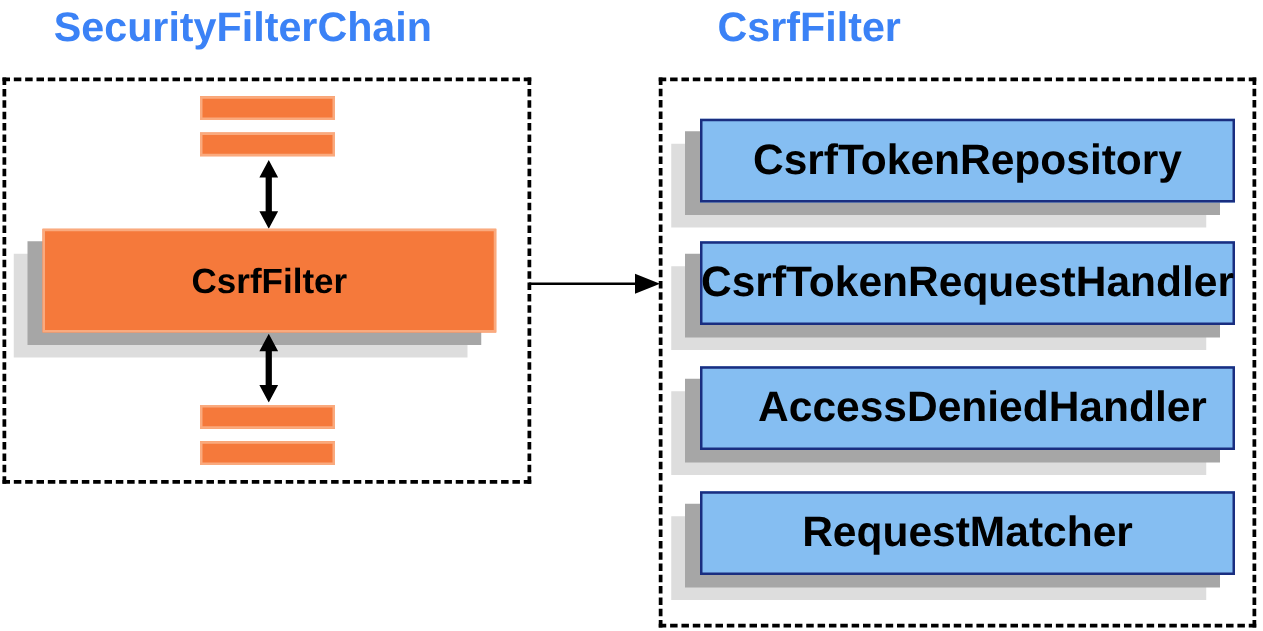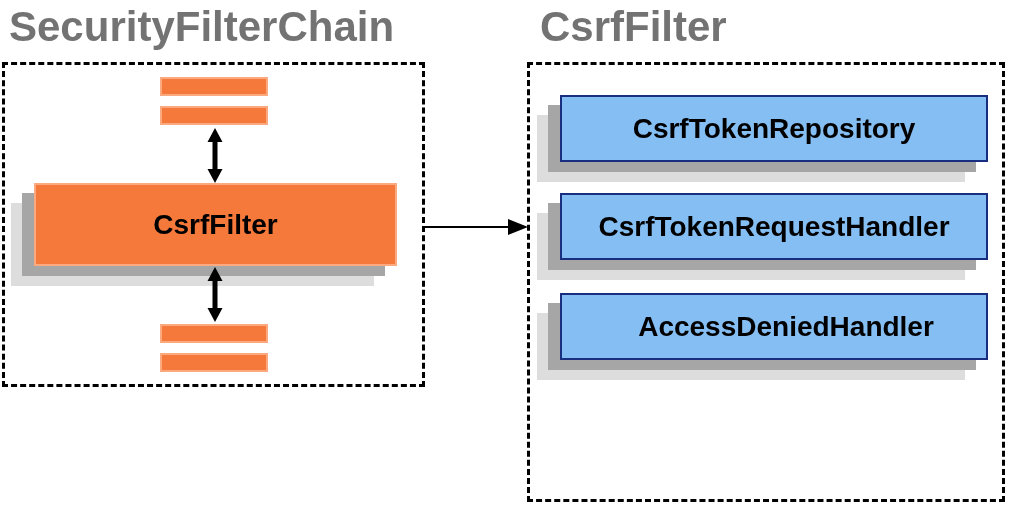--- a/index.html
+++ b/index.html
@@ -9,25 +9,26 @@
     height: 505px;
     background: #ffffff;
     overflow: hidden;
     font-family: "Liberation Sans", "DejaVu Sans", sans-serif;
     color: #000000;
   }
 
   .panel-title {
     position: absolute;
     top: 3px;
-    font-size: 42px;
+    font-size: 33px;
     font-weight: 700;
     line-height: 1.15;
     white-space: nowrap;
-    color: #737373;
+    color: #3b82f6;
+    margin-left: 34px;
   }
   .panel-title.left  { left: 9px; }
   .panel-title.right { left: 540px; }
 
   .dashed-box {
     position: absolute;
     box-sizing: border-box;
     border: 3px dashed #000000;
     background: transparent;
   }
@@ -76,21 +77,21 @@
     left: 560px;
     width: 428px;
     height: 67px;
     box-sizing: border-box;
     background: #85BEF2;
     border: 2px solid #1A2E80;
     box-shadow: -12px 10px 0 #A6A6A6, -23px 20px 0 #DDDDDD;
     display: flex;
     align-items: center;
     justify-content: center;
-    font-size: 28px;
+    font-size: 34px;
     font-weight: 700;
   }
   .component.c1 { top: 95px; }
   .component.c2 { top: 193px; text-align: right; }
   .component.c3 { top: 293px; padding-left: 24px; }
   .component.c4 { top: 393px; }
 </style>
 </head>
 <body>
 
@@ -132,14 +133,17 @@
   </div>
 
   <div class="component c2">
     <span>CsrfTokenRequestHandler</span>
   </div>
 
   <div class="component c3">
     <span>AccessDeniedHandler</span>
   </div>
 
+  <div class="component c4">
+    <span>RequestMatcher</span>
+  </div>
 
 </div>
 
 </body></html>

